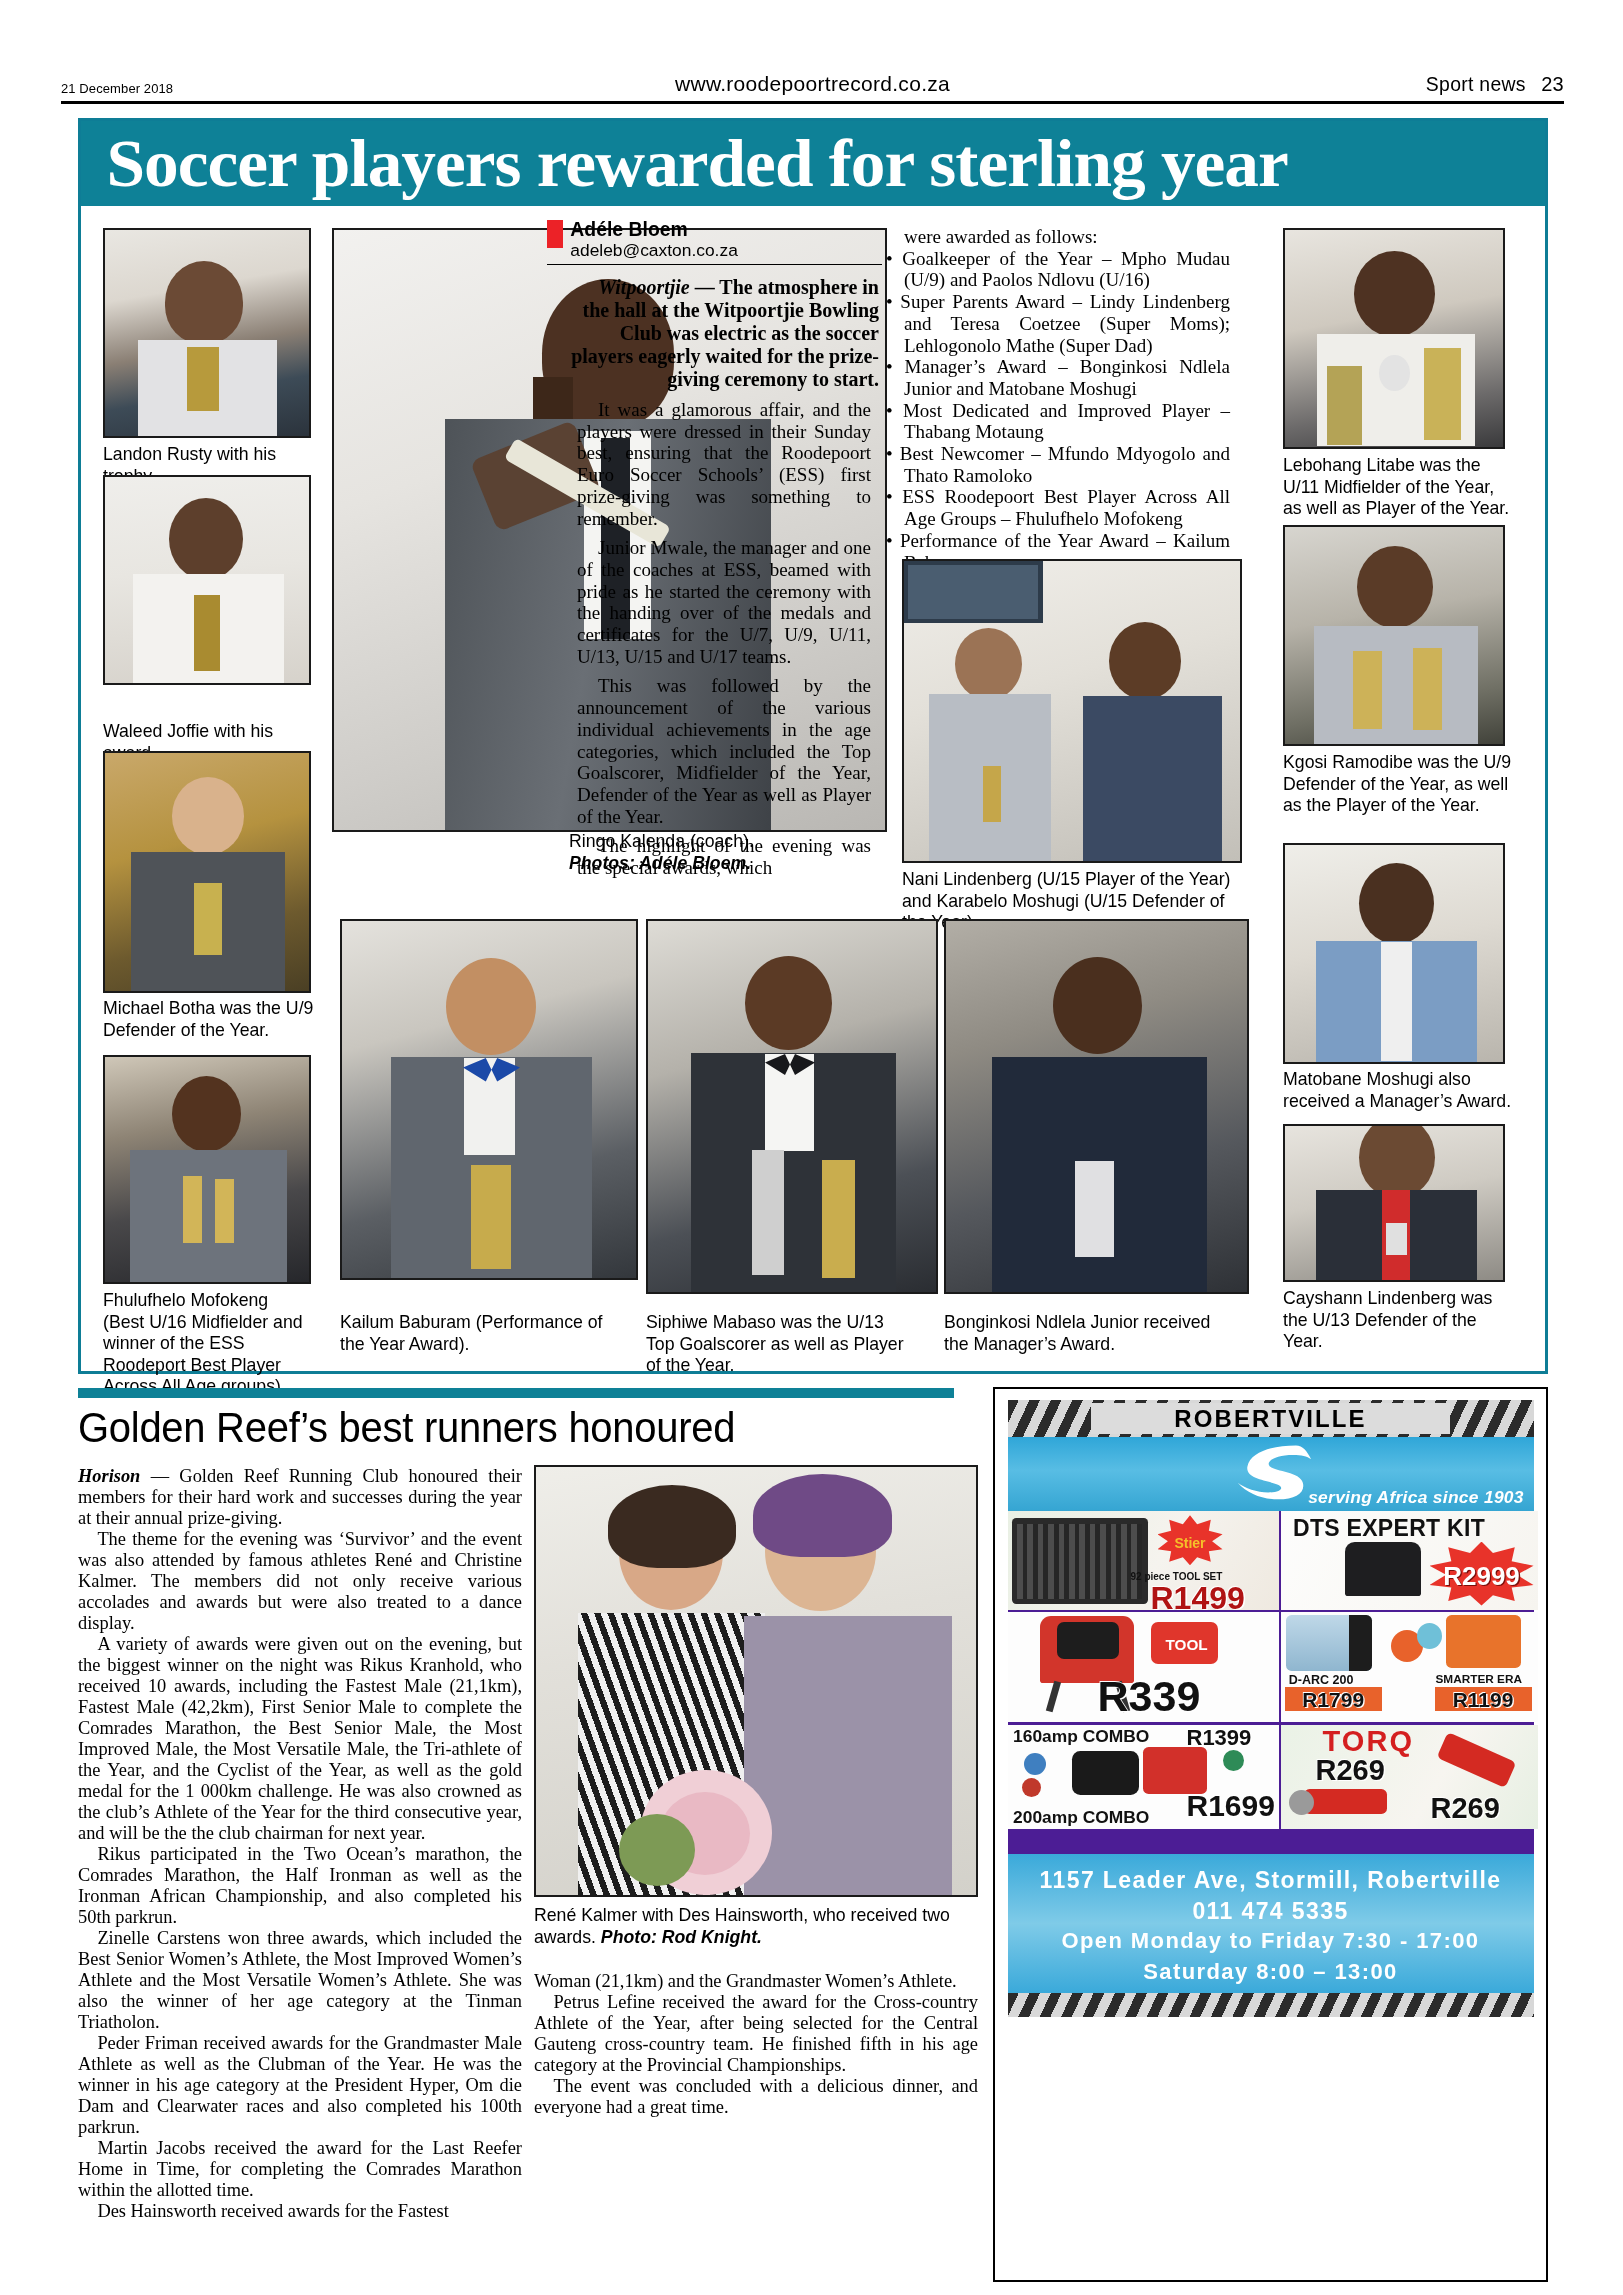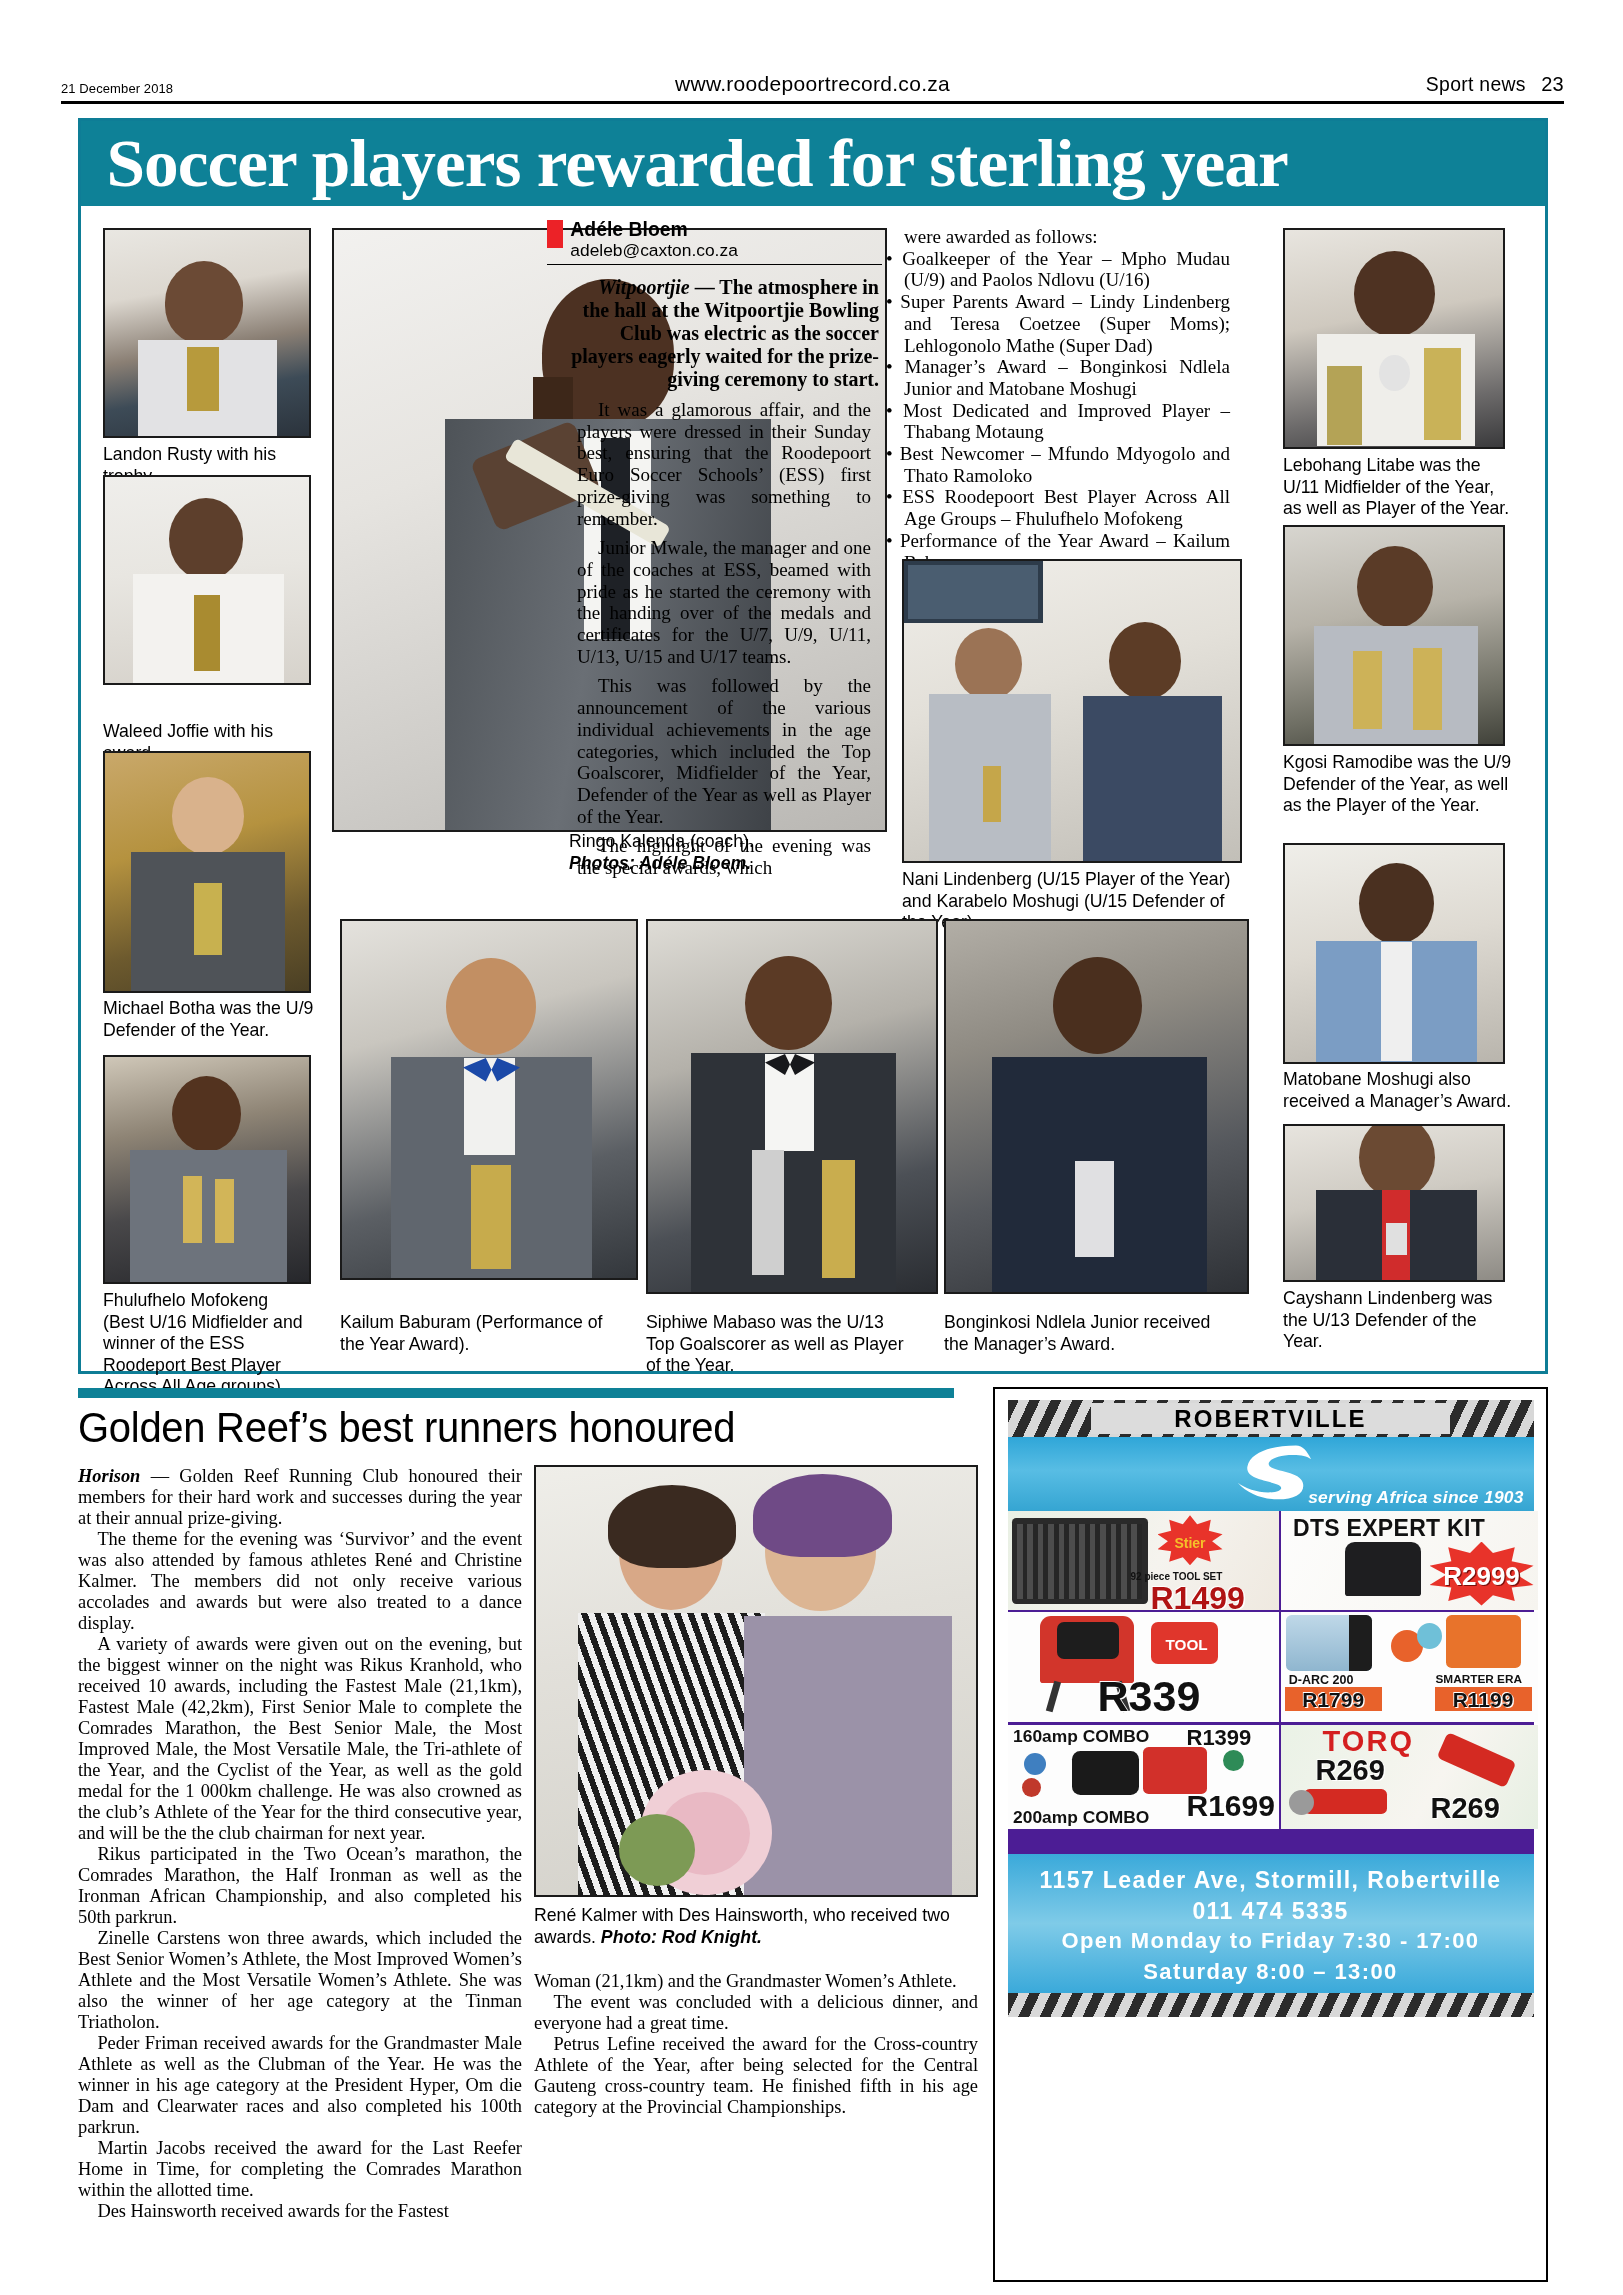--- a/index.html
+++ b/index.html
@@ -283,22 +283,22 @@
     <div style="position:absolute;left:104px;top:303px;width:132px;height:125px;border-radius:50%;background:#f0cfd6;"></div>
     <div style="position:absolute;left:124px;top:325px;width:90px;height:83px;border-radius:50%;background:#e9b9c4;"></div>
     <div style="position:absolute;left:83px;top:347px;width:76px;height:72px;border-radius:50%;background:#7d9a55;"></div>
   </div>
   <div class="gr-cap">
     <span>René Kalmer with Des Hainsworth, who received two awards. </span><b>Photo: Rod Knight.</b>
   </div>
 
   <div class="gr-col2">
     <p class="first">Woman (21,1km) and the Grandmaster Women’s Athlete.</p>
+    <p>Petrus Lefine received the award for the Cross-country Athlete of the Year, after being selected for the Central Gauteng cross-country team. He finished fifth in his age category at the Provincial Championships.</p>
     <p>The event was concluded with a delicious dinner, and everyone had a great time.</p>
-    <p>Petrus Lefine received the award for the Cross-country Athlete of the Year, after being selected for the Central Gauteng cross-country team. He finished fifth in his age category at the Provincial Championships.</p>
   </div>
 
   <div class="ad">
     <div class="ad-inner">
 
       <div class="ad-top">
         <div class="plate">
           <span>ROBERTVILLE</span>
         </div>
       </div>

